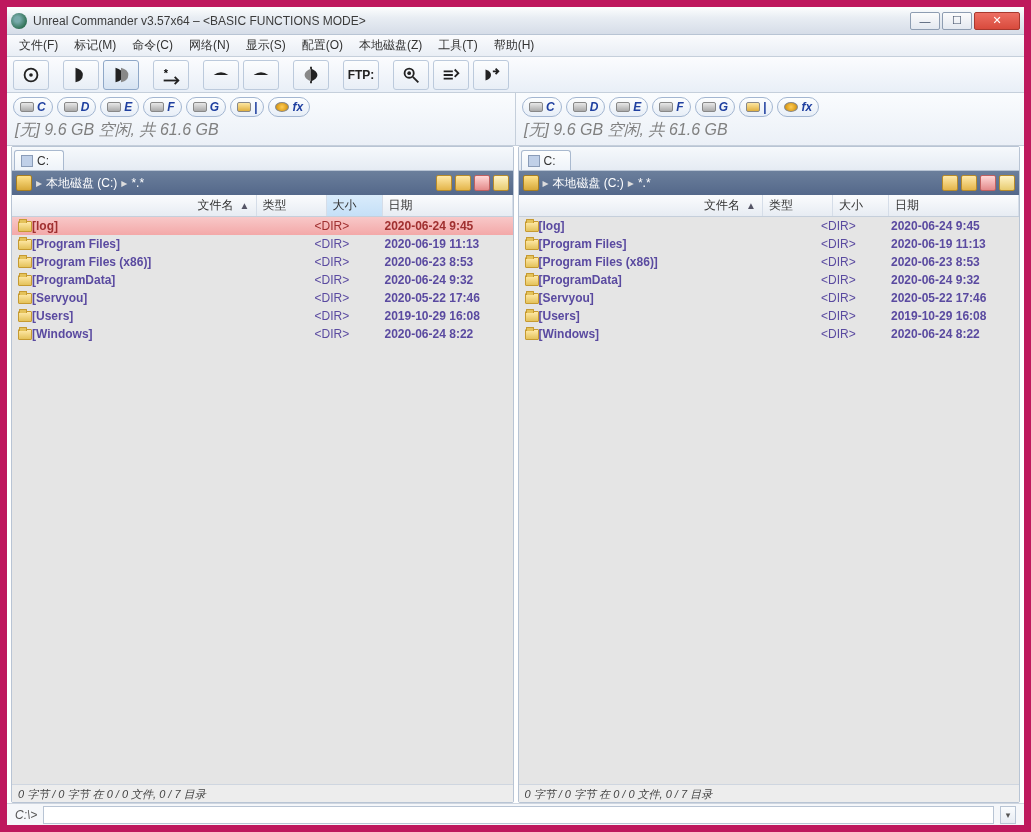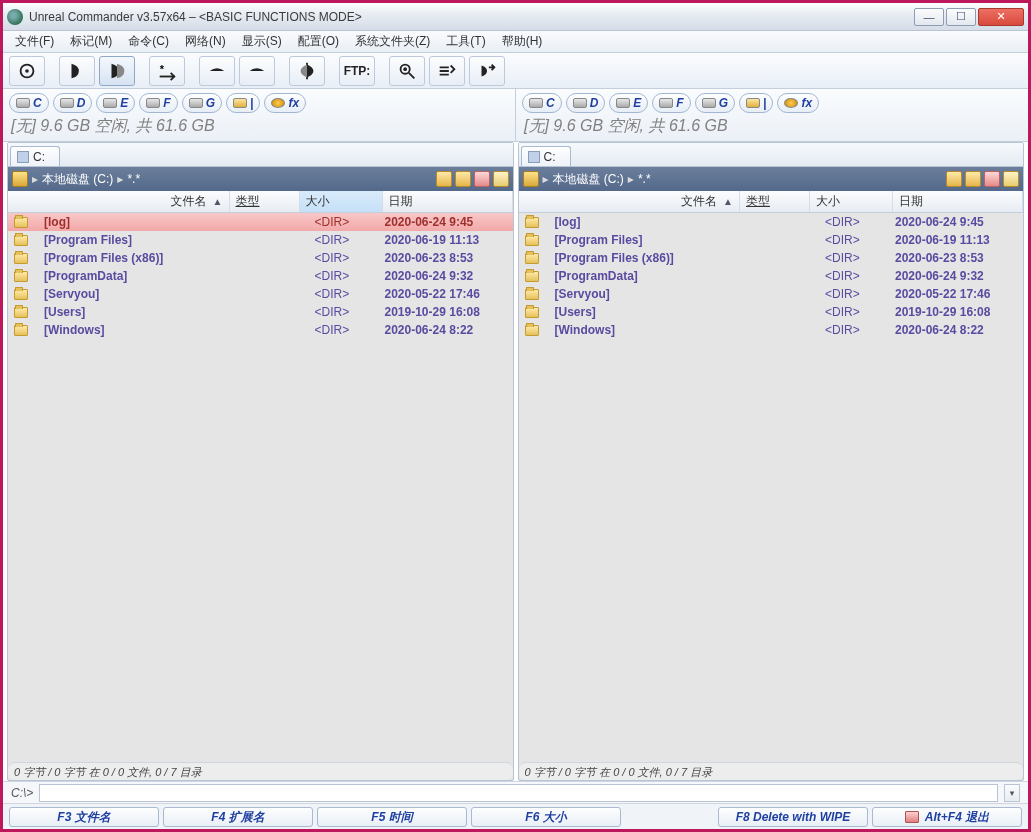--- a/index.html
+++ b/index.html
@@ -1,17 +1,17 @@
 <!DOCTYPE html>
 <html><head>
 <meta charset="utf-8">
 <style>
 * { margin: 0; padding: 0; box-sizing: border-box; font-family: "Microsoft YaHei", Tahoma, Arial, sans-serif; font-size: 12px; }
 body { background: #f0f0f0; width: 1031px; height: 832px; overflow: hidden; }
-.window { width: 1031px; height: 832px; background: #fff; border: 3px solid #be185d; display: flex; flex-direction: column; }
+.window { width: 1031px; height: 832px; background: #fff; border: 7px solid #be185d; display: flex; flex-direction: column; }
 .titlebar { height: 28px; background: linear-gradient(#fdfefe,#e8edf3 40%,#d6dde8); display: flex; align-items: center; padding: 0 4px; border-bottom: 1px solid #b8c4d4; }
 .titlebar .app-icon { width: 16px; height: 16px; background: radial-gradient(circle at 40% 40%, #7aa 20%, #264 80%); border-radius: 50%; margin-right: 6px; }
 .titlebar .title-text { flex: 1; color: #3b3b3b; font-size: 12px; }
 .win-btns { display: flex; gap: 2px; }
 .win-btn { width: 30px; height: 18px; border: 1px solid #8e9db2; border-radius: 2px; background: linear-gradient(#fcfcfc,#e3e8f0); display: flex; align-items: center; justify-content: center; color: #3b4a63; font-size: 11px; }
 .win-btn.close { width: 46px; background: linear-gradient(#ed6f63,#d84a3c); border-color: #a8382e; color: #fff; }
 .menubar { height: 22px; background: linear-gradient(#fafbfd,#e9eef5); border-bottom: 1px solid #c5cfdb; display: flex; align-items: center; padding: 0 4px; }
 .menu-item { padding: 2px 8px; color: #333; cursor: default; }
 .toolbar { height: 36px; background: linear-gradient(#fbfcfe,#e9eff7); border-bottom: 1px solid #c5cfdb; display: flex; align-items: center; padding: 0 6px; gap: 4px; }
 .tbtn { width: 36px; height: 30px; border: 1px solid #bccadc; border-radius: 3px; background: linear-gradient(#fcfdfe,#e8eef6); display: flex; align-items: center; justify-content: center; color: #222; }
@@ -39,34 +39,34 @@
 .path-text { color:#fff; }
 .path-icons { margin-left:auto; display:flex; gap:3px; }
 .pi { width:16px; height:16px; background:linear-gradient(#ffe9a8,#e4b54a); border:1px solid #b78b2a; border-radius:2px; display:flex; align-items:center; justify-content:center; color:#8a5a10; font-size:9px; }
 .pi.star { background:linear-gradient(#ffd7d7,#e48a8a); border-color:#c06060; }
 .pi.list { background:linear-gradient(#fff4c8,#e8cc70); }
 .headers { height:22px; background:linear-gradient(#fbfcfd,#e7ecf3); border-bottom:1px solid #c5cfdb; display:flex; align-items:center; color:#333; }
 .hcol { padding:0 6px; height:100%; display:flex; align-items:center; border-right:1px solid #d5dde8; gap:6px; }
 .hcol.sorted { background:linear-gradient(#d9ebfb,#c5e0f7); }
 .hcol .sort-arrow { color:#556; font-size:10px; }
 .col-name { flex:1; min-width:140px;justify-content:flex-end; }
-.col-type { width:70px;text-decoration:underline; }
-.col-size { width:83px; }
+.col-type { width:70px; }
+.col-size { width:56px; }
 .col-date { width:130px; }
 .file-list { flex:1; overflow:auto; background:#e5e5e5; }
 .frow { height:18px; display:flex; align-items:center; padding:0 2px; color:#5a4aa0; }
 .frow.sel { background:linear-gradient(#f8c8c8,#f3a8a8); color:#a03030; }
 .fcell { padding:0 4px; overflow:hidden; white-space:nowrap; text-overflow:ellipsis; }
-.fcell.n { flex:1; display:flex; align-items:center; gap:16px; font-weight:bold; }
+.fcell.n { flex:1; display:flex; align-items:center; gap:0; font-weight:bold; }
 .fcell.t { width:70px; }
 .fcell.s { width:70px; }
 .fcell.d { width:130px;font-weight:bold; }
 .folder-ico { width:14px; height:11px; background:linear-gradient(#ffe9a8,#e4c25a); border:1px solid #c69a30; border-radius:1px; position:relative; }
 .folder-ico::before { content:""; position:absolute; top:-3px; left:0; width:6px; height:3px; background:#e4c25a; border:1px solid #c69a30; border-bottom:none; border-radius:1px 1px 0 0; }
-.status-row { height:18px; background:#ededed; color:#444; font-style:italic; padding:2px 6px; border-top:1px solid #cfd6e0; font-size:11px;border-radius:7px; }
+.status-row { height:18px; background:#ededed; color:#444; font-style:italic; padding:2px 6px; border-top:1px solid #cfd6e0; font-size:11px; }
 .cmdline-row { height:22px; display:flex; align-items:center; padding:0 8px; gap:6px; border-top:1px solid #cfd6e0; background:#f5f7fa; }
 .cmdline-prompt { color:#555; font-style:italic; }
 .cmdline-input { flex:1; height:18px; border:1px solid #b8c4d4; background:#fff; padding:0 4px; }
 .cmdline-drop { width:16px; height:18px; border:1px solid #b8c4d4; background:linear-gradient(#fafcfe,#e7ecf3); display:flex; align-items:center; justify-content:center; color:#555; font-size:9px; }
 .fn-row { height:26px; display:flex; gap:4px; padding:3px 6px; background:#f0f3f8; border-top:1px solid #cfd6e0; }
 .fn-spacer { flex:1; }
 .fn-btn { flex:0 0 auto; min-width:150px; height:20px; border:1px solid #a9b9cf; border-radius:3px; background:linear-gradient(#fdfefe,#e9eff7); display:flex; align-items:center; justify-content:center; color:#2040a0; font-style:italic; font-weight:bold; gap:6px; padding:0 10px; font-size:11px; }
 .fn-btn .fn-ico { width:14px; height:12px; background:linear-gradient(#ffd0d0,#e08080); border:1px solid #b05050; border-radius:1px; }
 </style>
 </head>
@@ -84,21 +84,21 @@
     </div>
   </div>
 
   <div class="menubar" id="menubar">
       <div class="menu-item">文件(F)</div>
       <div class="menu-item">标记(M)</div>
       <div class="menu-item">命令(C)</div>
       <div class="menu-item">网络(N)</div>
       <div class="menu-item">显示(S)</div>
       <div class="menu-item">配置(O)</div>
-      <div class="menu-item">系统文件夹(Z)</div>
+      <div class="menu-item">本地磁盘(Z)</div>
       <div class="menu-item">工具(T)</div>
       <div class="menu-item">帮助(H)</div>
     </div>
 
   <div class="toolbar">
     <div class="tbtn">
         <svg viewBox="0 0 24 24">
           <circle cx="12" cy="12" r="7" fill="none" stroke="#222" stroke-width="2"></circle>
           <circle cx="12" cy="12" r="2" fill="#222"></circle>
         </svg>
@@ -443,36 +443,14 @@
         <div class="status-row">0 字节 / 0 字节 在 0 / 0 文件, 0 / 7 目录</div>
       </div>
   </div>
 
   <div class="cmdline-row">
     <span class="cmdline-prompt">C:\&gt;</span>
     <input class="cmdline-input" value="" style="">
     <div class="cmdline-drop">▾</div>
   </div>
 
-  <div class="fn-row">
-    <div class="fn-btn">
-        <span>F3 文件名</span>
-      </div>
-    <div class="fn-btn">
-        <span>F4 扩展名</span>
-      </div>
-    <div class="fn-btn">
-        <span>F5 时间</span>
-      </div>
-    <div class="fn-btn">
-        <span>F6 大小</span>
-      </div>
-    <div class="fn-spacer"></div>
-    <div class="fn-btn">
-        <span>F8 Delete with WIPE</span>
-      </div>
-    <div class="fn-btn">
-        <span class="fn-ico"></span>
-        <span>Alt+F4 退出</span>
-      </div>
-  </div>
 
 </div>
 
 </body></html>

